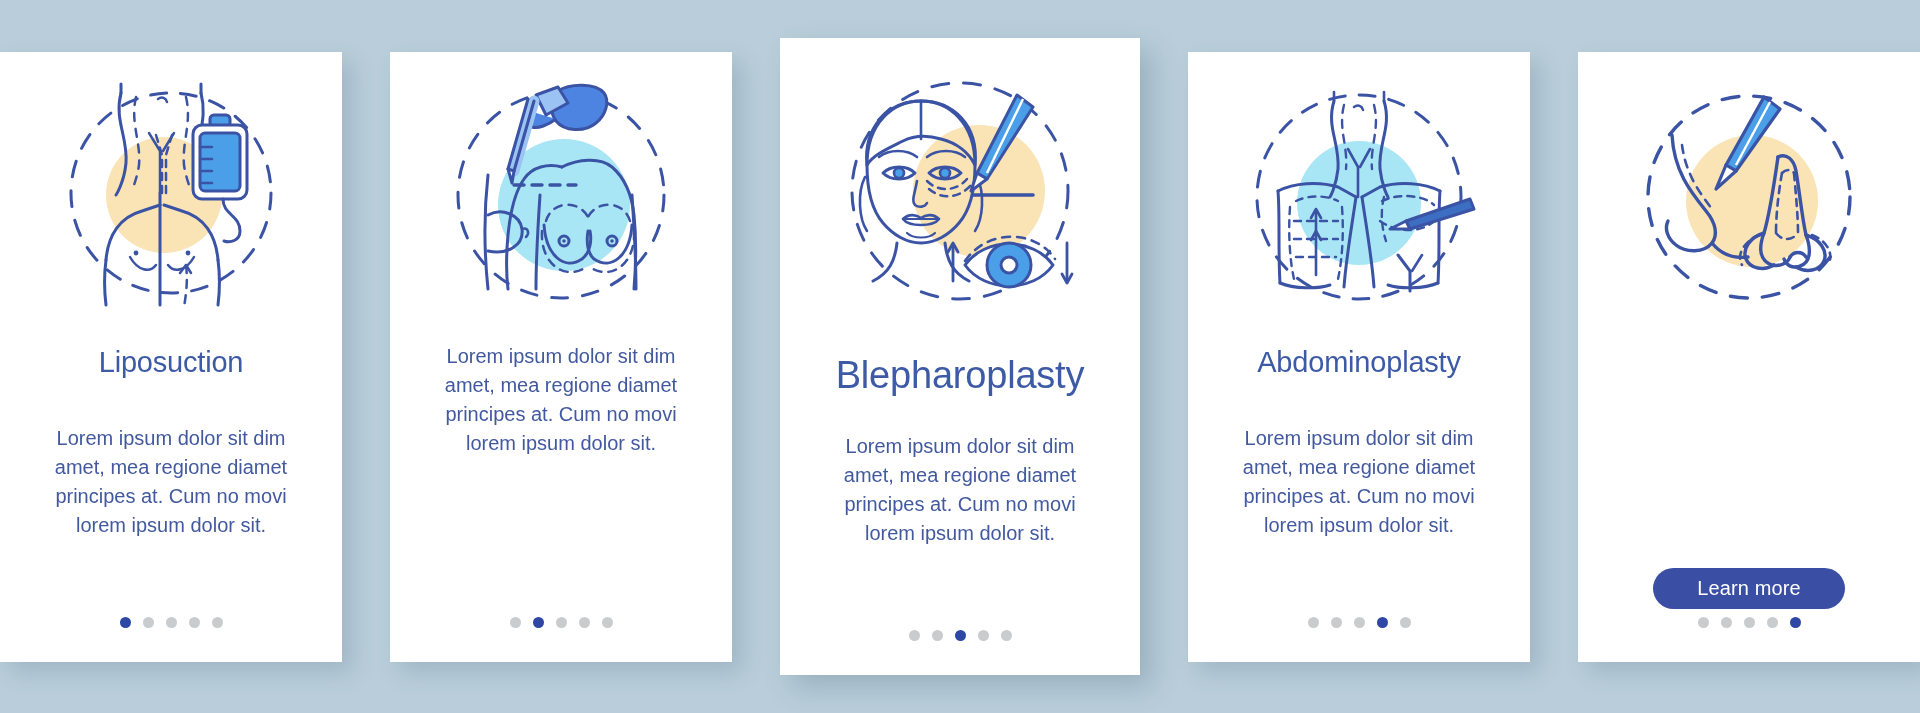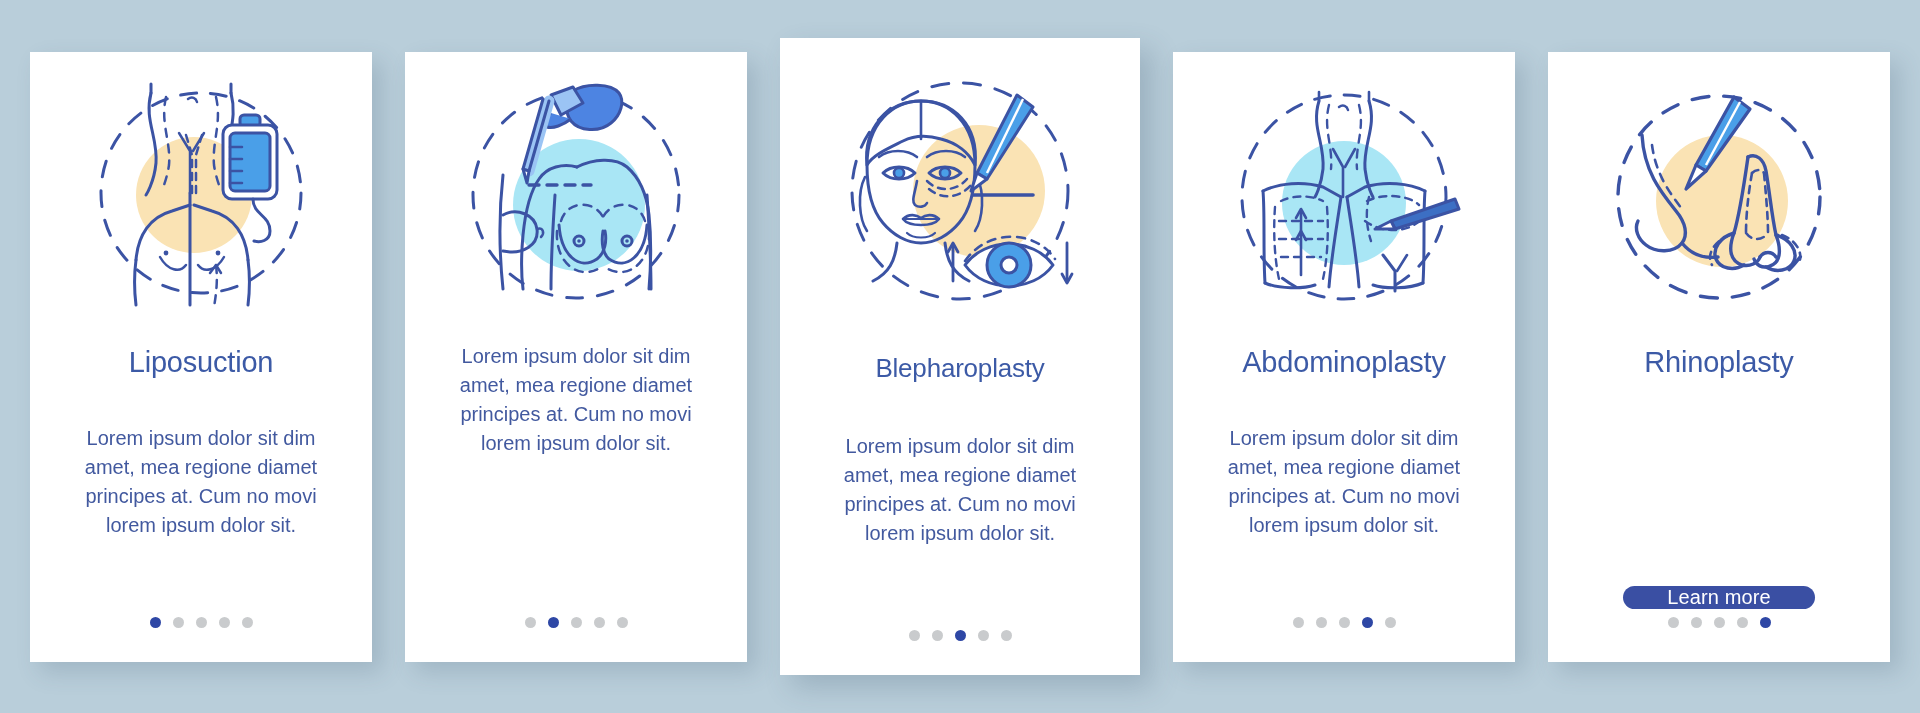--- a/index.html
+++ b/index.html
@@ -14,22 +14,22 @@
     background: #b9ceda;
     font-family: "Liberation Sans", sans-serif;
   }
 
   .stage {
     position: relative;
     width: 1920px;
     height: 713px;
     display: flex;
     align-items: center;
-    justify-content: center;
-    gap: 33px;
+    justify-content: space-between;
+    gap: 24px;
   }
 
   .card {
     position: relative;
     width: 342px;
     height: 610px;
     background: #ffffff;
     box-shadow: 10px 10px 22px rgba(60, 85, 110, 0.20);
     display: flex;
     flex-direction: column;
@@ -59,21 +59,21 @@
   
   .title {
     color: #3c5aa6;
     font-size: 29px;
     line-height: 1.14;
     font-weight: 400;
     text-align: center;
     padding: 0 20px;
     letter-spacing: -0.2px;
   }
-  .card.featured .title { font-size: 26px; }
+  .card.featured .title { font-size: 38px; }
 
   .title-area {
     min-height: 82px;
     display: flex;
     align-items: flex-start;
     justify-content: center;
     padding-top: 26px;
     width: 100%;
   }
 
@@ -97,21 +97,21 @@
     justify-content: center;
     margin-bottom: 8px;
   }
   .learn-btn {
     background: #3a4fa3;
     color: #ffffff;
     border: none;
     border-radius: 26px;
     font-family: "Liberation Sans", sans-serif;
     font-size: 20px;
-    padding: 0 44px;
+    padding: 9px 44px;
     cursor: pointer;
     letter-spacing: 0.1px;
   }
 
   
   .dots {
     display: flex;
     gap: 12px;
     align-items: center;
     justify-content: center;
@@ -419,23 +419,20 @@
           <path d="M188 160 C204 166 210 180 204 190" stroke-dasharray="7 6" stroke-width="2.6"></path>
         </g>
 
         <g>
           <path d="M140 22 L156 34 L112 96 L102 90 Z" fill="#4a9fe8" stroke="#3b53a4" stroke-width="3.2" stroke-linejoin="round"></path>
           <path d="M146 27 L112 90" stroke="#ffffff" stroke-width="2.4" fill="none"></path>
           <path d="M102 90 L112 96 L92 114 Z" fill="#ffffff" stroke="#3b53a4" stroke-width="3.2" stroke-linejoin="round"></path>
         </g>
       </svg>
     </div>
-    <div class="title-area">
-      <div class="title">Rhinoplasty</div>
-    </div>
     <div class="spacer"></div>
     <div class="btn-row">
       <button class="learn-btn">Learn more</button>
     </div>
     <div class="dots">
       <span class="dot"></span>
       <span class="dot"></span>
       <span class="dot"></span>
       <span class="dot"></span>
       <span class="dot active"></span>

